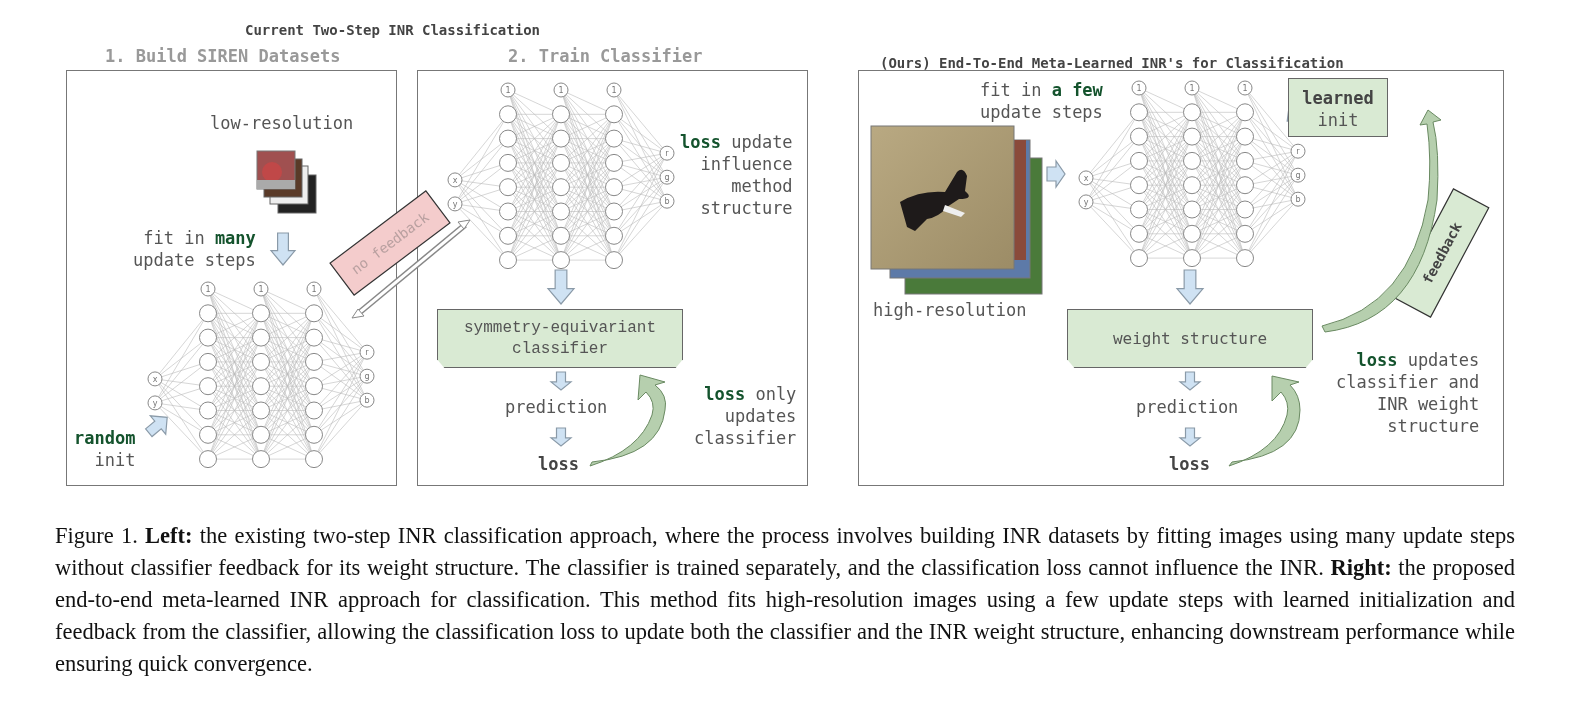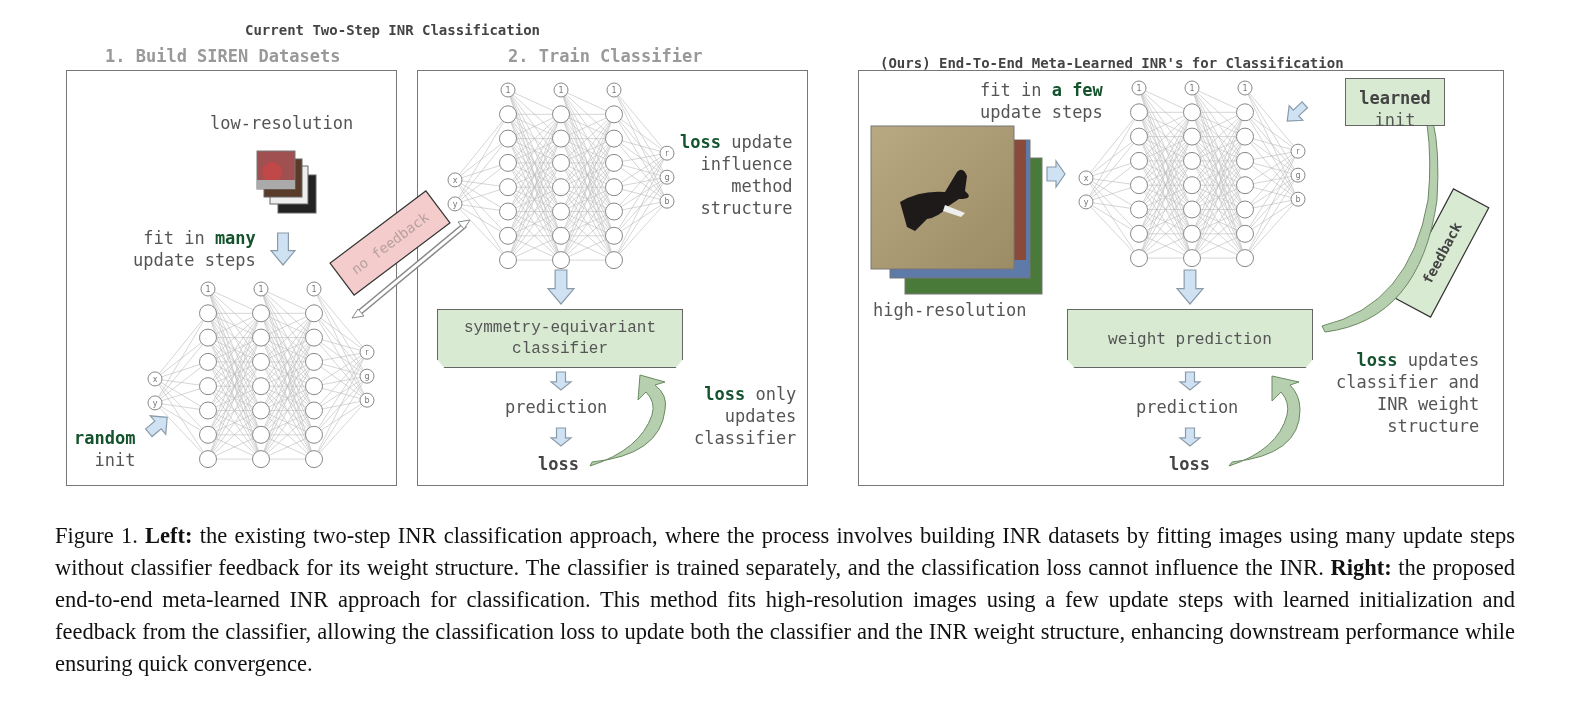--- a/index.html
+++ b/index.html
@@ -688,26 +688,26 @@
   <b>loss</b><span> only</span><br>
   <span>updates</span><br>
   <span>classifier</span>
 </div>
 
 <div class="abs lbl" style="left:980px;top:79px;text-align:right;">
   <span>fit in </span><b>a few</b><br>
   <span>update steps</span>
 </div>
 <div class="abs lbl" style="left:873px;top:299px;">high-resolution</div>
-<div class="abs greenbox" style="left:1345px;top:78px;width:100px;height:48px;padding-top:8px;line-height:22px;font-size:17px;">
+<div class="abs greenbox" style="left:1288px;top:78px;width:100px;height:59px;padding-top:8px;line-height:22px;font-size:17px;">
   <b style="color:#444">learned</b><br>
   <span>init</span>
 </div>
 <div class="abs" style="left:1442px;top:253px;transform:translate(-50%,-50%) rotate(-62deg);font-size:14px;font-weight:bold;color:#444;white-space:nowrap;">feedback</div>
-<div class="abs greenbox" style="left:1067px;top:309px;width:246px;height:59px;line-height:57px;clip-path:polygon(0 0,100% 0,100% 85%,97% 100%,3% 100%,0 85%);">weight prediction</div>
+<div class="abs greenbox" style="left:1067px;top:309px;width:246px;height:59px;line-height:57px;clip-path:polygon(0 0,100% 0,100% 85%,97% 100%,3% 100%,0 85%);">weight structure</div>
 <div class="abs lbl" style="left:1136px;top:396px;">prediction</div>
 <div class="abs lbl" style="left:1169px;top:453px;font-weight:bold;color:#444;">loss</div>
 <div class="abs lbl" style="left:1336px;top:349px;">
   <b>loss</b><span> updates</span><br>
   <span>classifier and</span><br>
   <span>INR weight</span><br>
   <span>structure</span>
 </div>
 
 <div class="caption">

